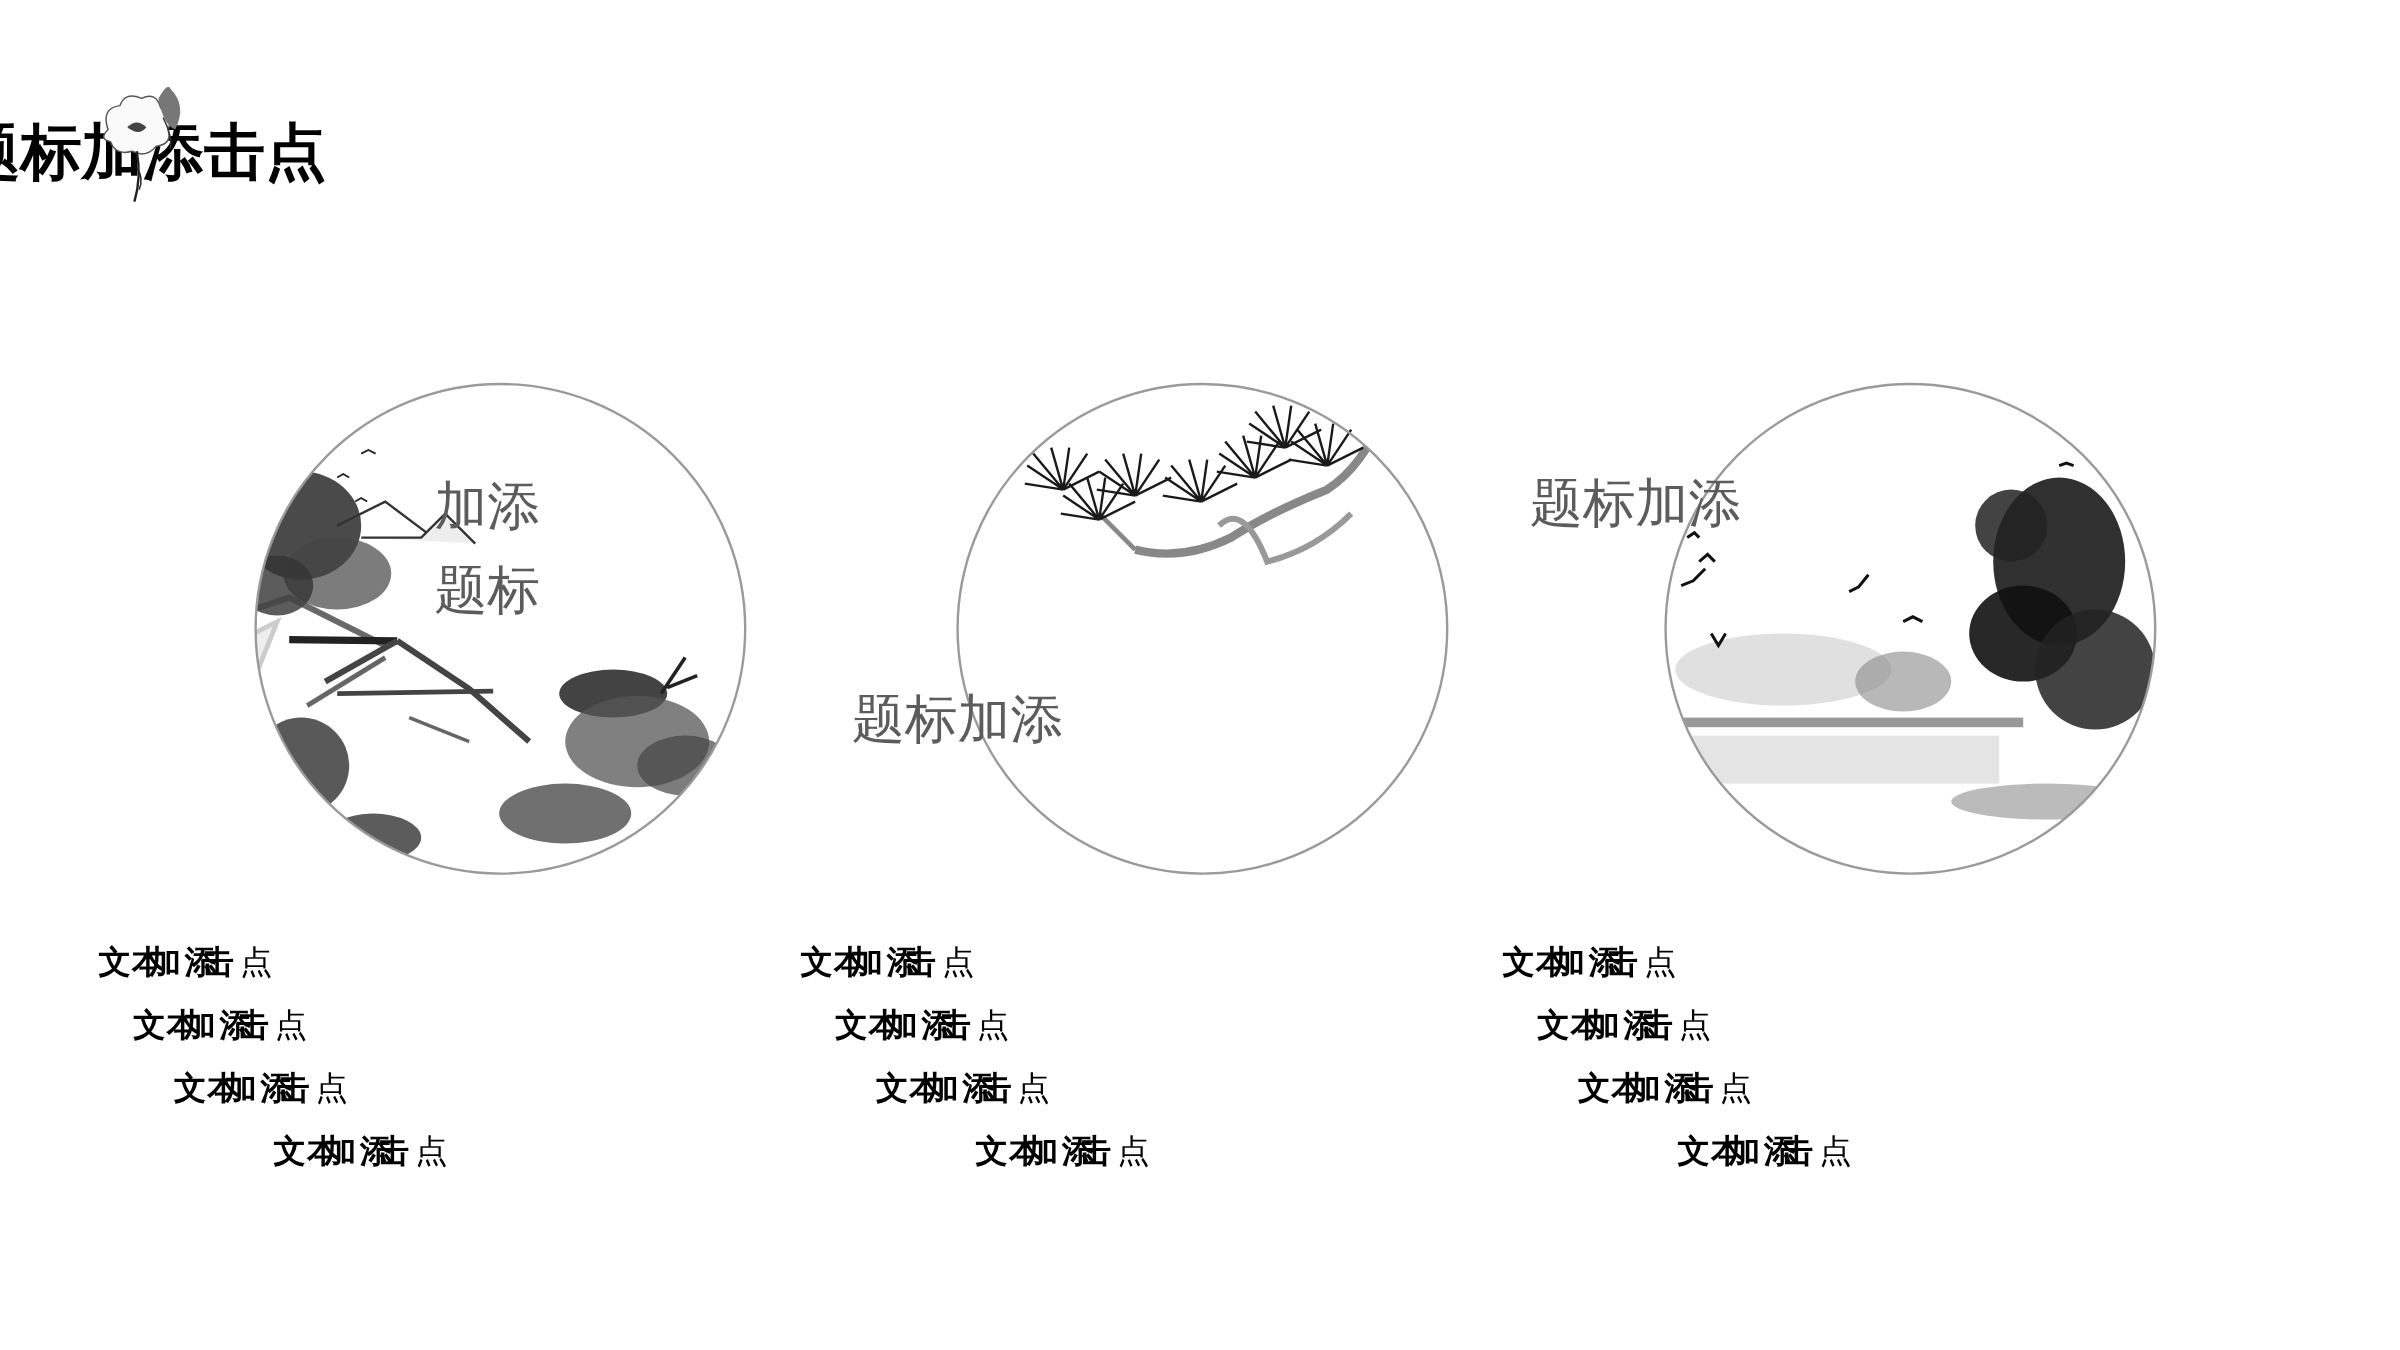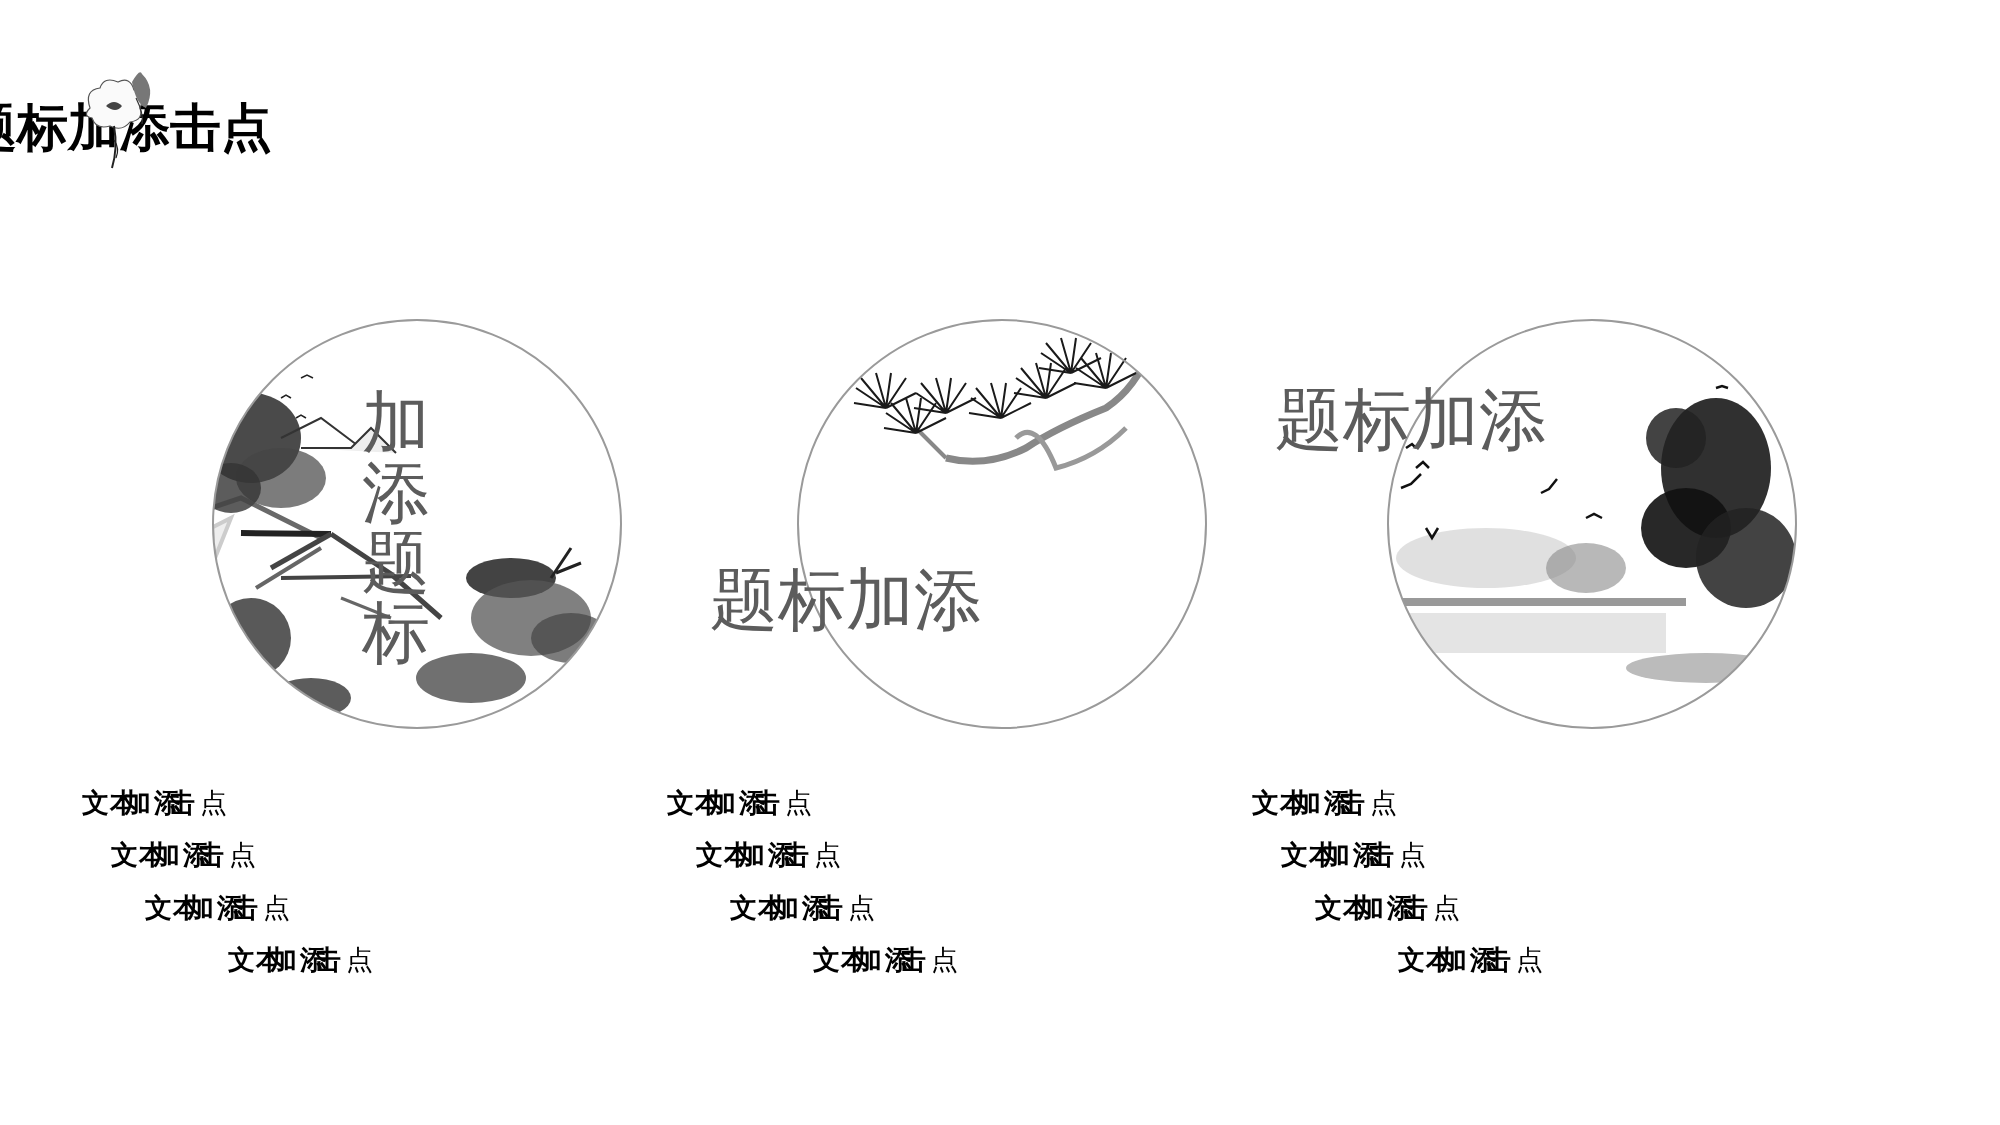--- a/index.html
+++ b/index.html
@@ -3,21 +3,21 @@
 <meta charset="utf-8">
 <style>
   html, body { margin:0; padding:0; }
   body { width:2000px; height:1125px; background:#ffffff; position:relative; overflow:hidden;
          font-family:"DejaVu Sans","Liberation Sans",sans-serif; }
   .abs { position:absolute; }
   .main-title { left:-34px; top:100px; font-size:51px; font-weight:bold; color:#000; letter-spacing:0px; white-space:nowrap; line-height:56px; }
   .flower { left:70px; top:68px; width:90px; height:105px; }
   .circle-wrap { position:absolute; width:412px; height:412px; }
   .circle-wrap svg { position:absolute; left:0; top:0; }
-  .ctitle { position:absolute; color:#5c5c5c; font-size:68px; white-space:nowrap; line-height:64px; }
+  .ctitle { position:absolute; color:#5c5c5c; font-size:44px; white-space:nowrap; line-height:64px; }
   .ctitle.stack { width:120px; white-space:normal; word-break:break-all; line-height:70px; }
   .txt { position:absolute; font-size:27px; font-weight:bold; color:#000; white-space:nowrap; height:30px; line-height:30px; }
   .txt span { position:absolute; top:0; }
 </style>
 </head>
 <body>
 
 <div class="abs main-title">题标加添击点</div>
 
 <svg class="abs flower" viewBox="0 0 90 105">

